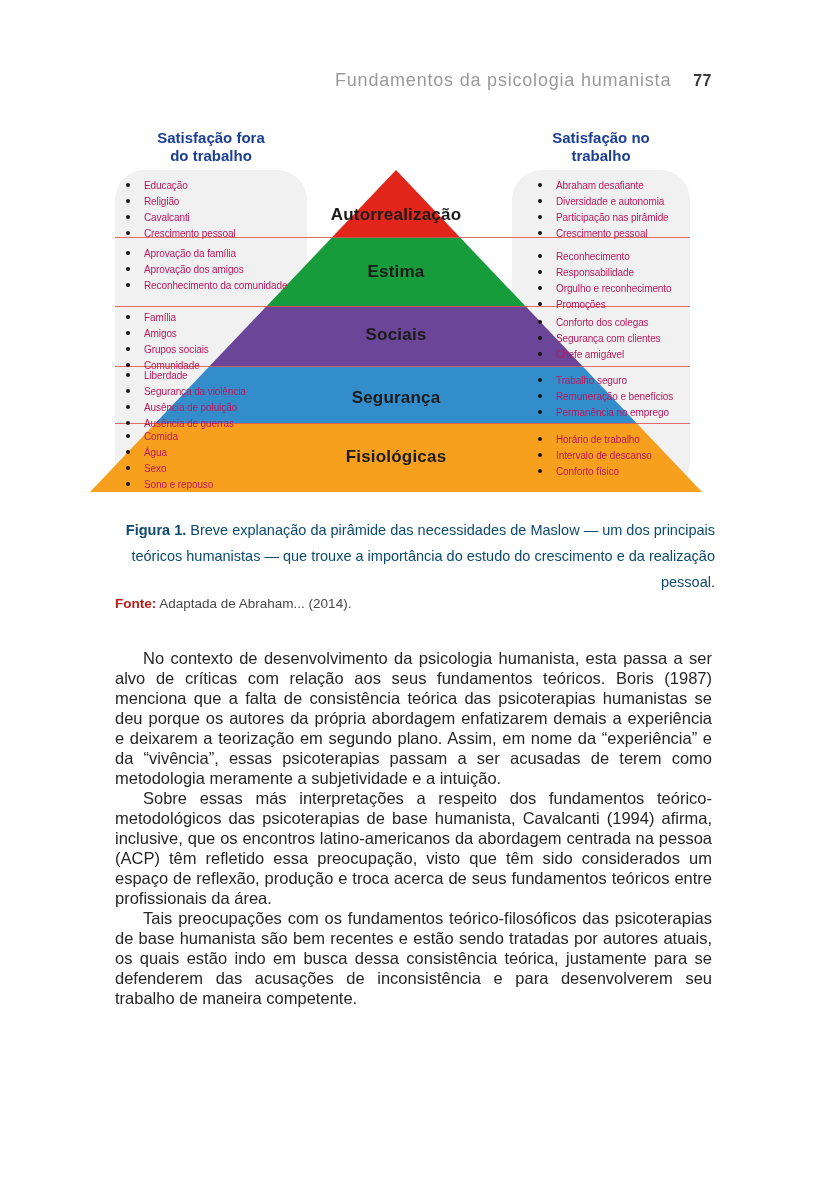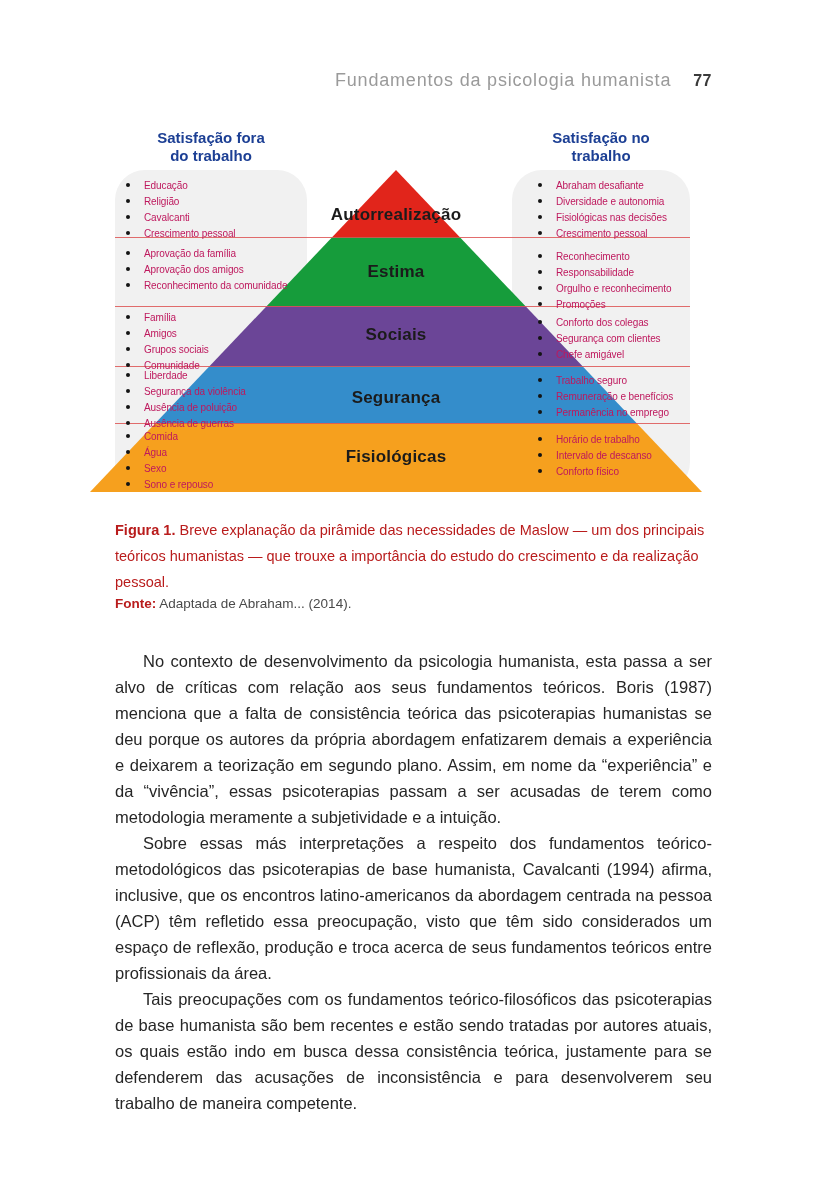--- a/index.html
+++ b/index.html
@@ -53,32 +53,32 @@
   .Rg1{top:53px;} .Rg2{top:124px;} .Rg3{top:190px;} .Rg4{top:248px;} .Rg5{top:307px;}
   .item{ display:flex; align-items:flex-start; line-height:15px; margin-bottom:1px; }
   .bullet{
     flex:0 0 auto; width:4px; height:4px; border-radius:50%;
     background:#141414; margin:5px 14px 0 0;
   }
   .itxt{ font-size:10px; color:#be185d; letter-spacing:-0.1px;text-align:right; }
   
   .caption{
     position:absolute; top:517px; left:115px; width:600px;
-    font-size:14.5px; line-height:26px; color:#b91c1c; text-align:left;
+    font-size:14.5px; line-height:26px; color:#0c4a6e; text-align:right;
   }
   .caption .cap-label{ font-weight:700; }
   .fonte{
     position:absolute; top:594px; left:115px; width:600px;
     font-size:13.5px; line-height:20px; color:#4a4a4a;
   }
   .fonte .fonte-label{ font-weight:700; color:#b91c1c; }
   
   .article{
     position:absolute; top:648px; left:115px; width:597px;
-    font-size:16.5px; line-height:26px; color:#262626;
+    font-size:16.5px; line-height:20px; color:#262626;
     text-align:justify;
   }
   .article p{ margin:0; text-indent:28px; }
 </style>
 </head>
 <body>
 
 <div class="page">
 
   <div class="runhead">
@@ -208,21 +208,21 @@
           <div class="item">
             <span class="bullet"></span>
             <span class="itxt">Abraham desafiante</span>
           </div>
           <div class="item">
             <span class="bullet"></span>
             <span class="itxt">Diversidade e autonomia</span>
           </div>
           <div class="item">
             <span class="bullet"></span>
-            <span class="itxt">Fisiológicas nas decisões</span>
+            <span class="itxt">Participação nas pirâmide</span>
           </div>
           <div class="item">
             <span class="bullet"></span>
             <span class="itxt">Crescimento pessoal</span>
           </div>
         </div>
         <div class="group Rg Rg2">
           <div class="item">
             <span class="bullet"></span>
             <span class="itxt">Reconhecimento</span>

